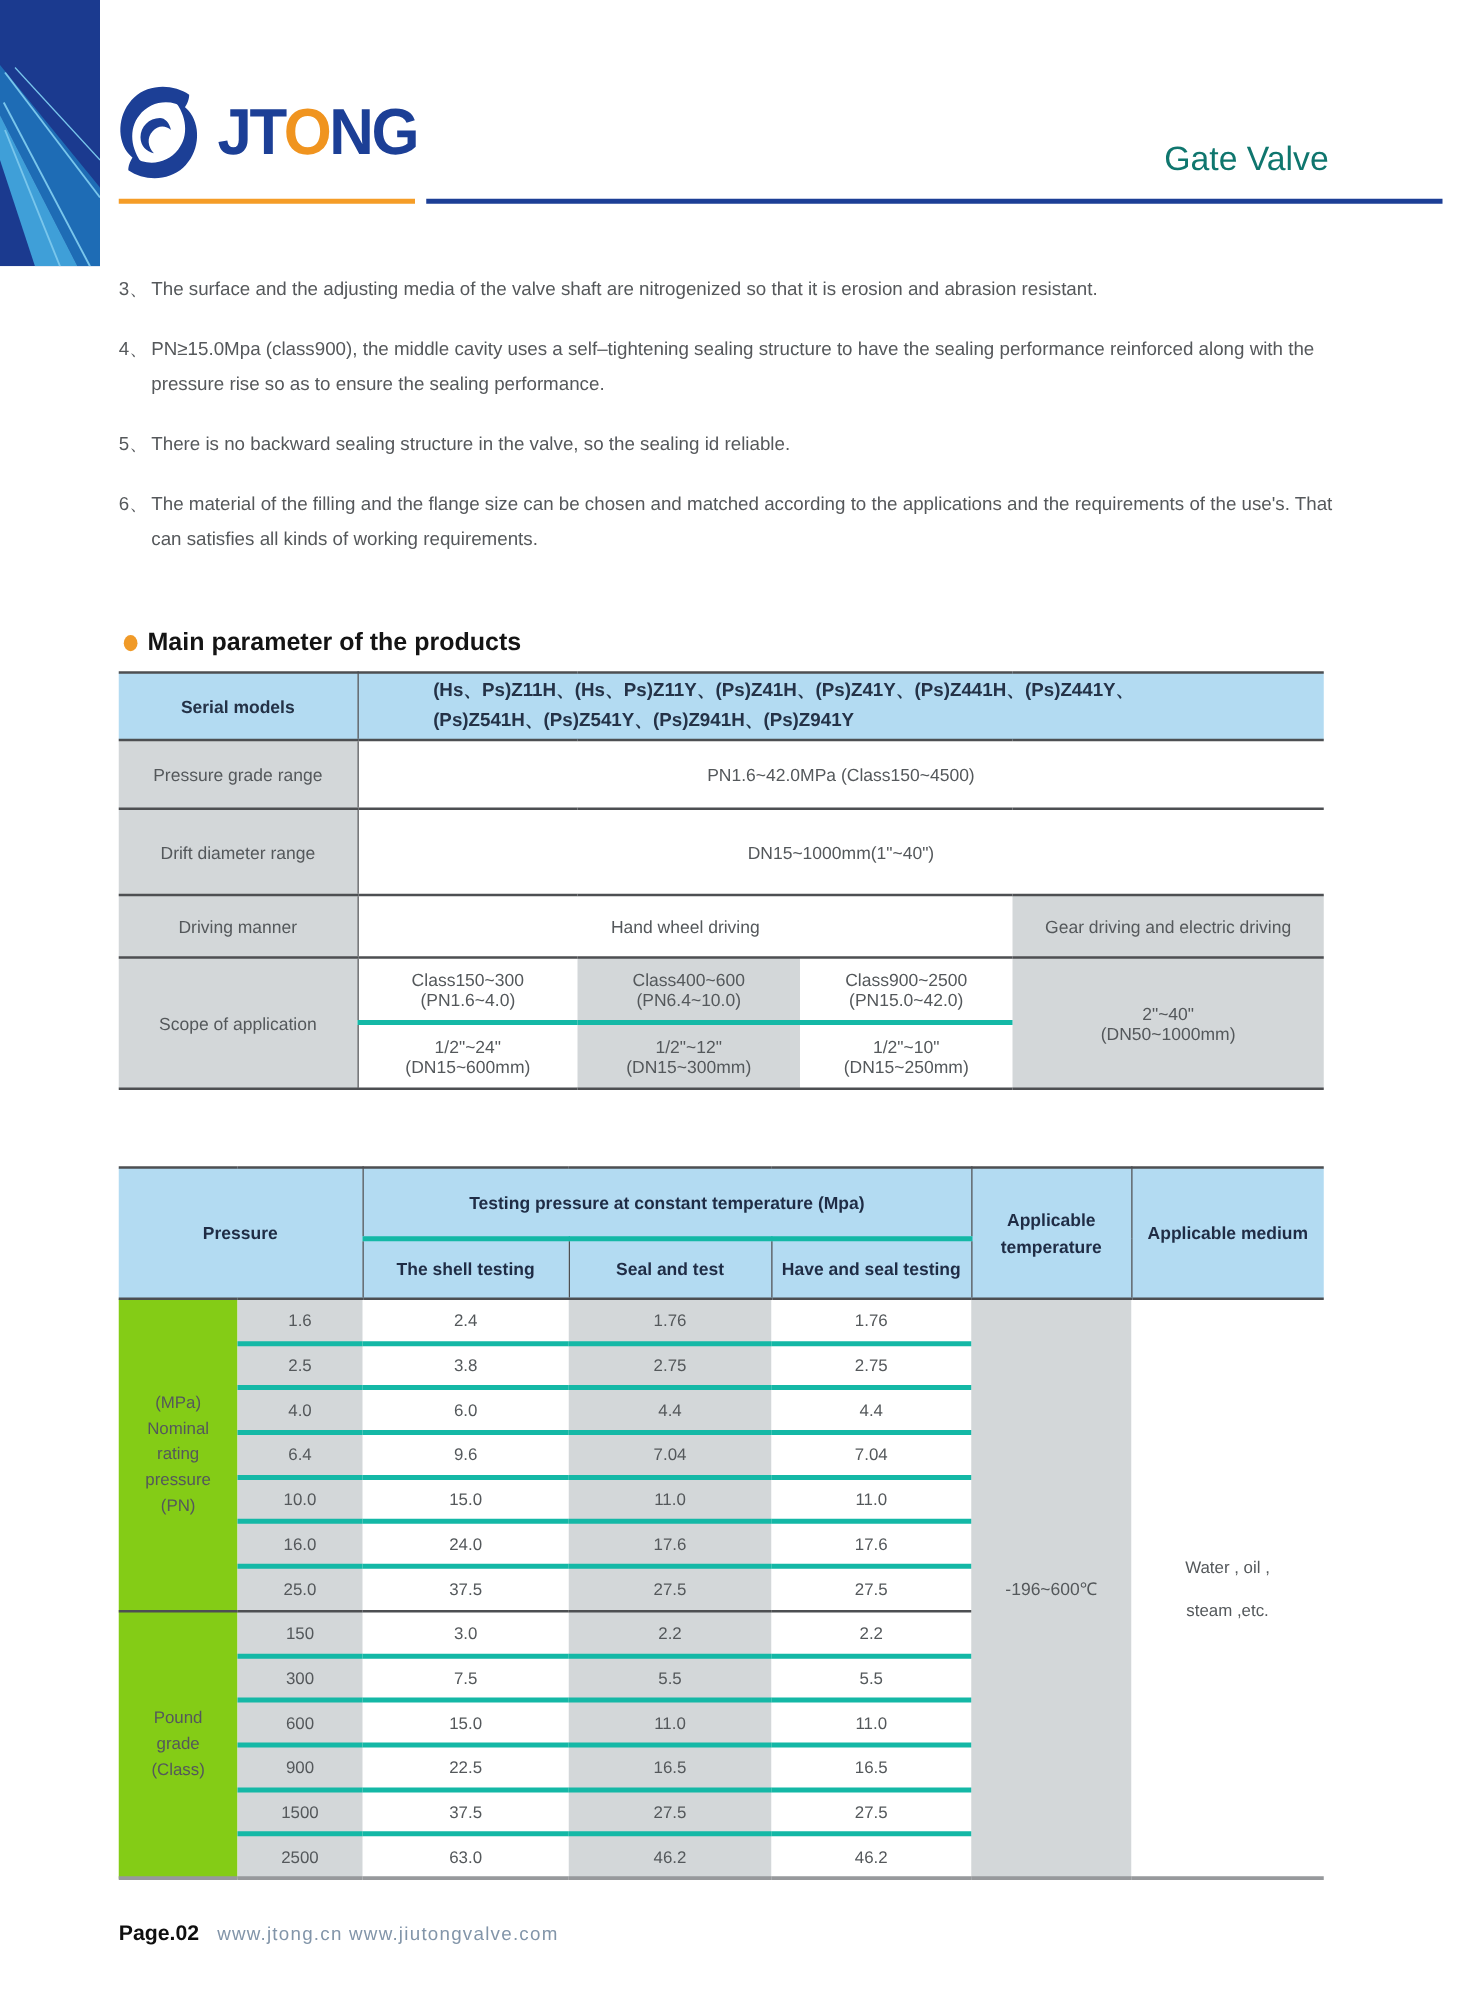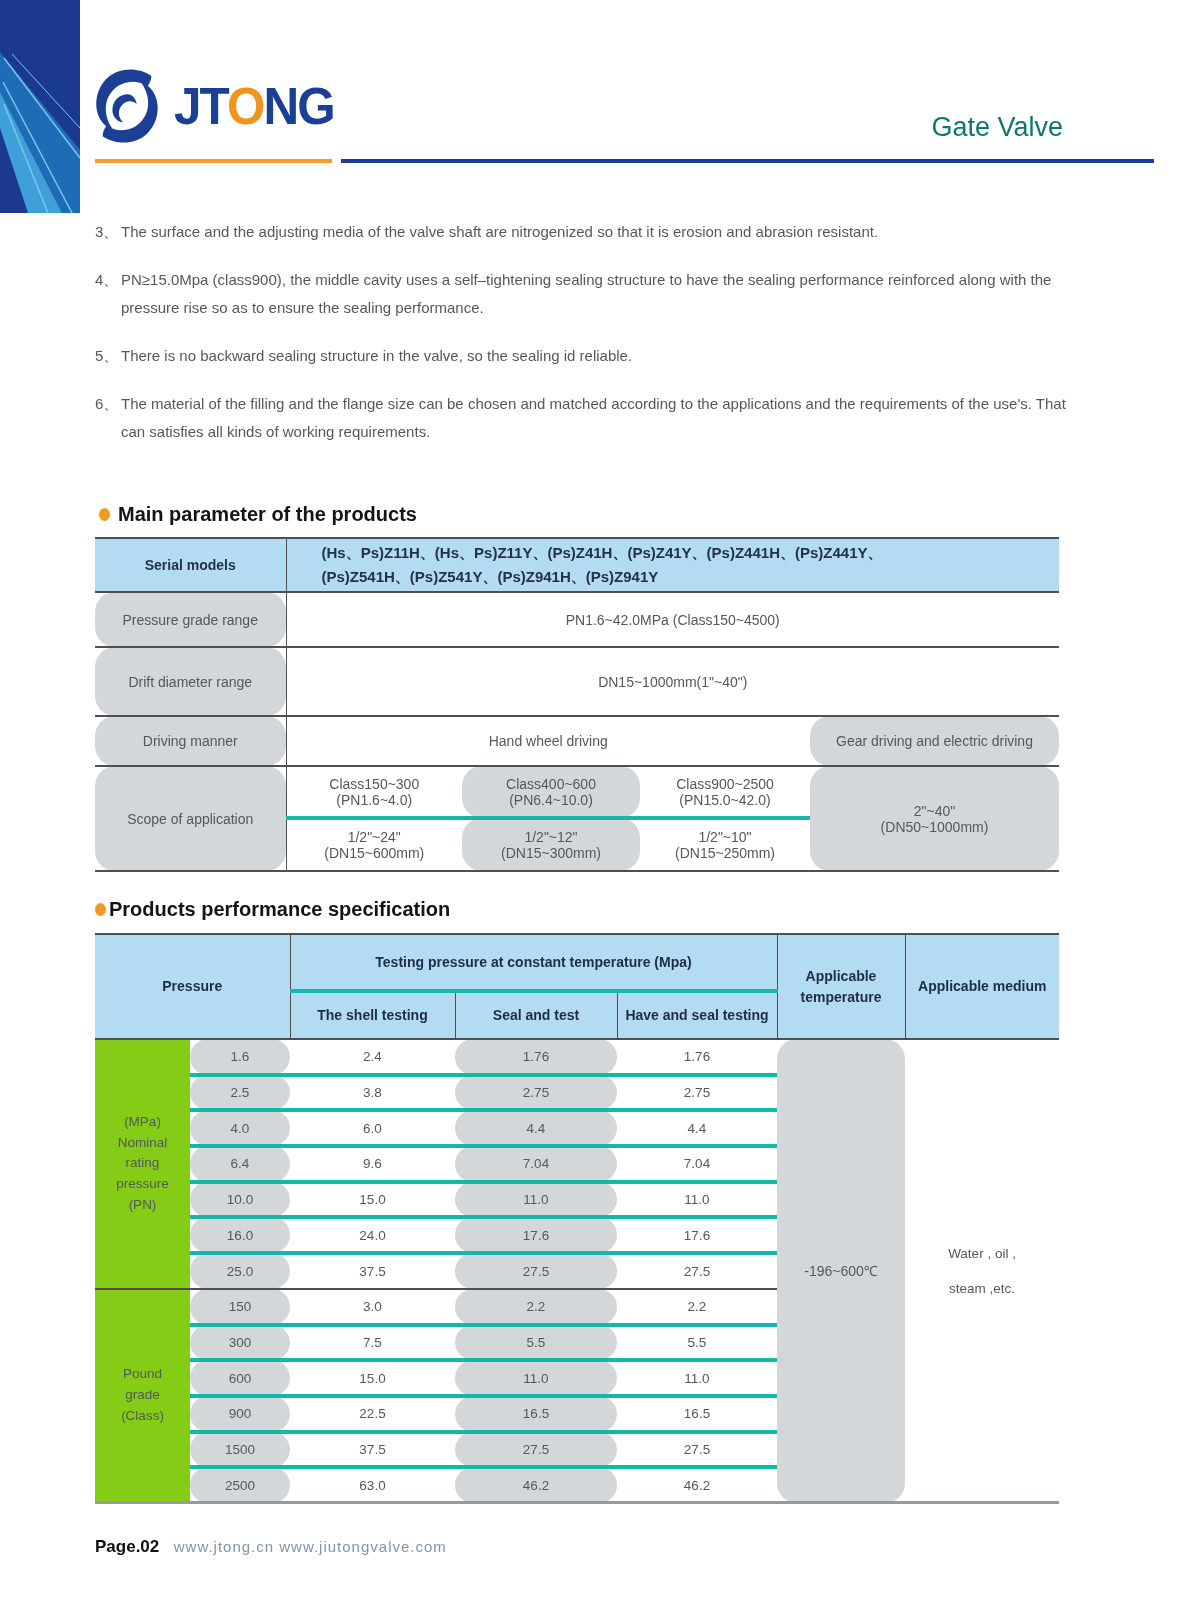--- a/index.html
+++ b/index.html
@@ -27,29 +27,29 @@
   
   .sec-head { position:absolute; display:flex; align-items:center; font-size:20px; font-weight:bold; color:#141414; }
   .sec-head .dot { width:11px; height:13px; border-radius:50%; background:#f09a28; margin-right:8px; flex:0 0 auto; }
   .sec-head.h2 .dot { margin-right:3px; }
 
   
   table { border-collapse:collapse; table-layout:fixed; position:absolute; left:95px; }
   td { text-align:center; vertical-align:middle; font-size:14px; color:#54585b; padding:2px 4px; }
   .preline { white-space:pre-line; }
   .blue { background:#b3dbf2;text-align:center; }
-  .gray { background:#d3d7d9;border-radius:20px; }
+  .gray { background:#d3d7d9; }
   .strong { font-weight:bold; color:#243247; }
   .br  { border-right:1px solid #4d4f52; }
   .bb1 { border-bottom:4px solid #14b8a6; }
   .bb2 { border-bottom:2px solid #4d4f52; }
 
   
   .t1 { top:537px; width:964px; border-top:2px solid #4d4f52; border-bottom:2px solid #4d4f52; }
-  .t1 .serial { text-align:left; padding-left:35px; font-weight:bold; color:#243247; font-size:15px; line-height:1.6; }
+  .t1 .serial { text-align:left; padding-left:60px; font-weight:bold; color:#243247; font-size:15px; line-height:1.6; }
 
   
   .t2 { top:933px; width:964px; border-top:2px solid #4d4f52; border-bottom:3px solid #97999c; }
   .t2 .hdr { background:#b3dbf2; font-weight:bold; color:#1f2c45; font-size:14px; line-height:1.5; }
   .t2 .num { font-size:13.5px; }
   .t2 tr.dr { height:35.7px; }
   .t2 .glabel { background:#84cc16; font-size:13.5px; line-height:1.55; }
   .t2 .medcell div { line-height:2.6; font-size:13.5px; }
 
   
@@ -153,24 +153,20 @@
       <td class="preline">1/2"~24"
 (DN15~600mm)</td>
       <td class="gray preline">1/2"~12"
 (DN15~300mm)</td>
       <td class="preline">1/2"~10"
 (DN15~250mm)</td>
     </tr>
   </tbody>
     </table>
 
-  <div class="sec-head h2" style="left:95px; top:898px;">
-    <span class="dot"></span>
-    <span>Products performance specification</span>
-  </div>
 
   <table class="t2">
     <colgroup>
         <col style="width:95px">
         <col style="width:100px">
         <col style="width:165px">
         <col style="width:162px">
         <col style="width:160px">
         <col style="width:128px">
         <col style="width:154px">

